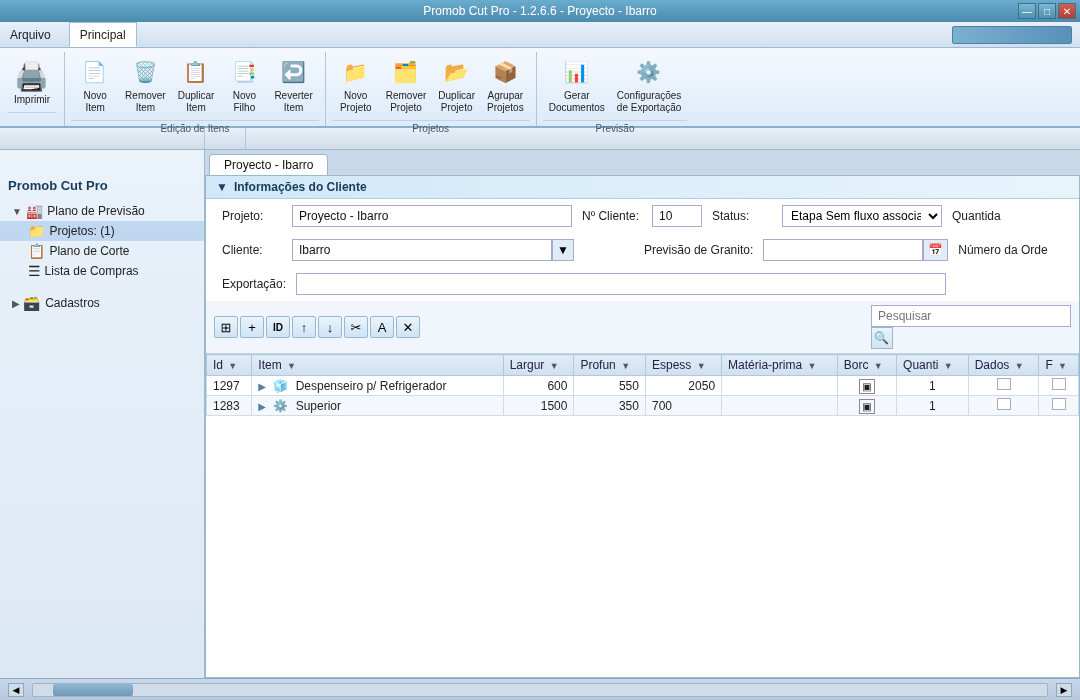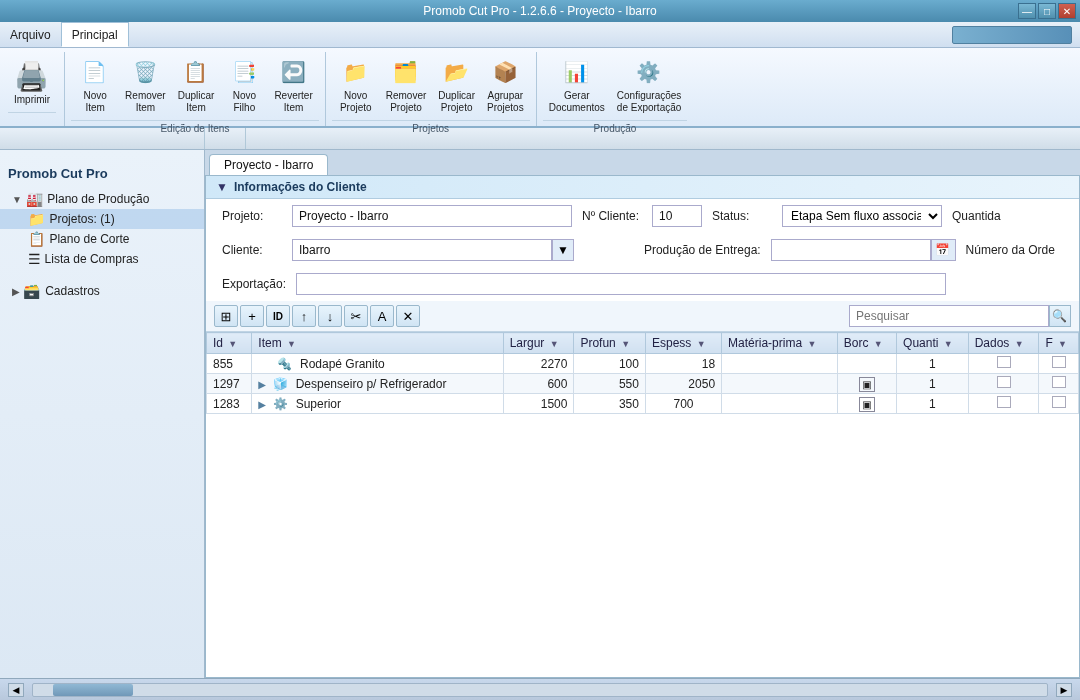--- a/index.html
+++ b/index.html
@@ -45,20 +45,21 @@
       cursor: pointer;
       font-size: 12px;
       color: #222;
       height: 100%;
       display: flex;
       align-items: center;
     }
     .menu-item:hover, .menu-item.active {
       background: linear-gradient(to bottom, #ffffff, #e0ecf8);
       border: 1px solid #a0c0d8;
+      margin-left: 8px;
     }
     .menu-item.active {
       background: white;
       border-bottom: 1px solid white;
     }
 
     
     .ribbon {
       background: linear-gradient(to bottom, #f5f9ff, #ddeaf8);
       border-bottom: 2px solid #8ab0cc;
@@ -132,21 +133,21 @@
       align-items: center;
       border-right: 1px solid #b0c8d8;
     }
     .section-label:first-child { min-width: 110px; }
 
     
     .sidebar {
       width: 205px;
       background: linear-gradient(to bottom, #eaf2fa, #dce8f4);
       border-right: 1px solid #a0b8cc;
-      padding: 12px 0;
+      padding: 24px 0;
       overflow-y: auto;
       flex-shrink: 0;
     }
     .sidebar-title {
       font-size: 13px;
       font-weight: bold;
       color: #1a3a5c;
       padding: 4px 8px 8px 8px;
     }
     .sidebar-item {
@@ -277,20 +278,21 @@
       border: 1px solid #9ab8cc;
       display: flex; align-items: center; justify-content: center;
       cursor: pointer;
       font-size: 13px;
       border-radius: 2px;
     }
     .search-box {
       margin-left: auto;
       display: flex;
       align-items: flex-start;
+      flex-direction: column;
     }
     .search-input {
       border: 1px solid #aac;
       padding: 2px 6px;
       font-size: 12px;
       height: 22px;
       width: 200px;
       background: white;
     }
     .search-btn {
@@ -448,38 +450,38 @@
     <div class="ribbon-group-items">
       <div class="ribbon-btn">
         <div class="icon" style="font-size:20px;">📊</div>
         <div class="label">Gerar<br>Documentos</div>
       </div>
       <div class="ribbon-btn">
         <div class="icon" style="font-size:20px;">⚙️</div>
         <div class="label">Configurações<br>de Exportação</div>
       </div>
     </div>
-    <div class="ribbon-group-label">Produção</div>
+    <div class="ribbon-group-label">Previsão</div>
   </div>
 </div>
 
 <div class="section-labels">
   <div class="section-label" style="min-width:205px;"></div>
   <div class="section-label"></div>
 </div>
 
 <div class="main-layout" style="height: calc(700px - 22px - 26px - 80px - 22px - 22px);">
 
   <div class="sidebar">
     <div class="sidebar-title">Promob Cut Pro</div>
 
     <div class="sidebar-item">
       <span class="sidebar-expand">▼</span>
       <span class="sidebar-icon">🏭</span>
-      <span>Plano de Produção</span>
+      <span>Plano de Previsão</span>
     </div>
     <div class="sidebar-item selected" style="padding-left:28px;">
       <span class="sidebar-icon">📁</span>
       <span>Projetos: (1)</span>
     </div>
     <div class="sidebar-item" style="padding-left:28px;">
       <span class="sidebar-icon">📋</span>
       <span>Plano de Corte</span>
     </div>
     <div class="sidebar-item" style="padding-left:28px;">
@@ -517,21 +519,21 @@
           <option>Etapa Sem fluxo associa</option>
         </select>
         <span class="form-label">Quantida</span>
       </div>
       <div class="form-row">
         <span class="form-label">Cliente:</span>
         <div class="date-input-wrap">
           <input class="form-input" type="text" value="Ibarro" style="width: 260px;">
           <button class="date-btn">▼</button>
         </div>
-        <span style="margin-left:60px;" class="form-label">Produção de Entrega:</span>
+        <span style="margin-left:60px;" class="form-label">Previsão de Granito:</span>
         <div class="date-input-wrap">
           <input class="form-input form-input-med" type="text" value="" style="">
           <button class="date-btn">📅</button>
         </div>
         <span class="form-label">Número da Orde</span>
       </div>
       <div class="form-row">
         <span class="form-label">Exportação:</span>
         <input class="form-input" type="text" value="" style="width: 650px;">
       </div>
@@ -560,36 +562,20 @@
             <th>Profun <span class="filter-icon">▼</span></th>
             <th>Espess <span class="filter-icon">▼</span></th>
             <th style="min-width:100px;">Matéria-prima <span class="filter-icon">▼</span></th>
             <th>Borc <span class="filter-icon">▼</span></th>
             <th>Quanti <span class="filter-icon">▼</span></th>
             <th>Dados <span class="filter-icon">▼</span></th>
             <th>F <span class="filter-icon">▼</span></th>
           </tr>
         </thead>
         <tbody id="table-body">
-        <tr>
-    <td>855</td>
-    <td>
-      <span style="width:16px;display:inline-block;"></span>
-      <span style="margin-right:4px;">🔩</span>
-      Rodapé Granito
-    </td>
-    <td style="text-align:right;">2270</td>
-    <td style="text-align:right;">100</td>
-    <td style="text-align:right;">18</td>
-    <td></td>
-    <td style="text-align:center;"></td>
-    <td style="text-align:center;">1</td>
-    <td style="text-align:center;"><span style="border:1px solid #aab;width:14px;height:12px;display:inline-block;background:white;"></span></td>
-    <td style="text-align:center;"><span style="border:1px solid #aab;width:14px;height:12px;display:inline-block;background:white;"></span></td>
-  </tr>
             <tr>
     <td>1297</td>
     <td>
       <span class="row-expand">▶</span>
       <span style="margin-right:4px;">🧊</span>
       Despenseiro p/ Refrigerador
     </td>
     <td style="text-align:right;">600</td>
     <td style="text-align:right;">550</td>
     <td style="text-align:right;">2050</td>
@@ -601,21 +587,21 @@
   </tr>
             <tr>
     <td>1283</td>
     <td>
       <span class="row-expand">▶</span>
       <span style="margin-right:4px;">⚙️</span>
       Superior
     </td>
     <td style="text-align:right;">1500</td>
     <td style="text-align:right;">350</td>
-    <td style="text-align:center;">700</td>
+    <td style="text-align:left;">700</td>
     <td></td>
     <td style="text-align:center;"><span style="border:1px solid #889;padding:1px 2px;font-size:10px;">▣</span></td>
     <td style="text-align:center;">1</td>
     <td style="text-align:center;"><span style="border:1px solid #aab;width:14px;height:12px;display:inline-block;background:white;"></span></td>
     <td style="text-align:center;"><span style="border:1px solid #aab;width:14px;height:12px;display:inline-block;background:white;"></span></td>
   </tr>
           </tbody>
       </table>
 
     </div>

